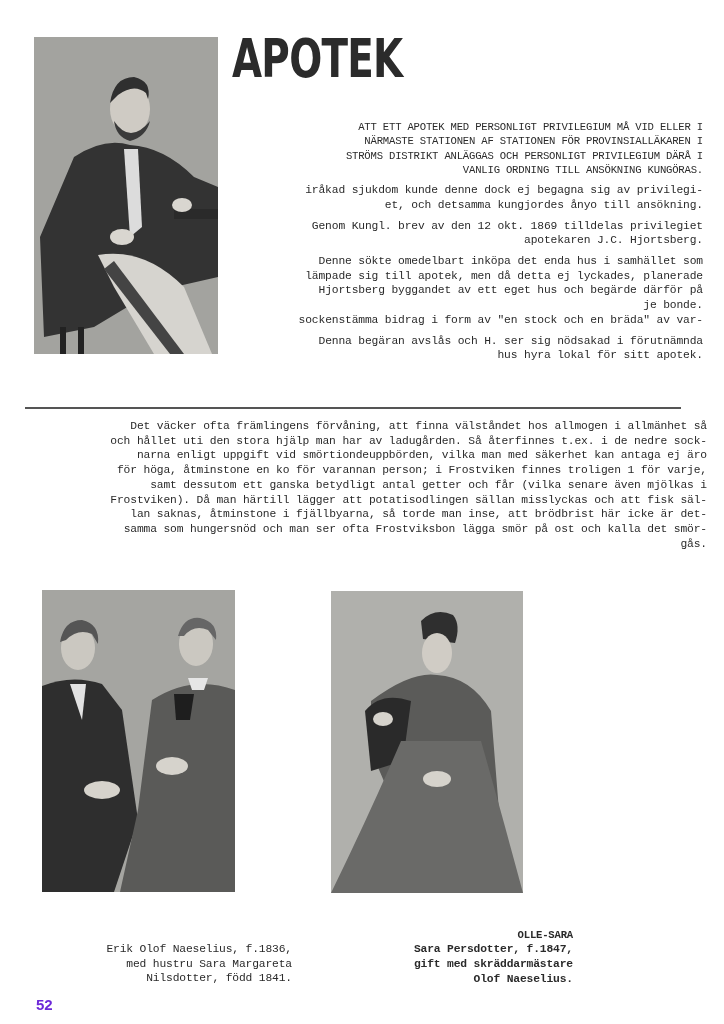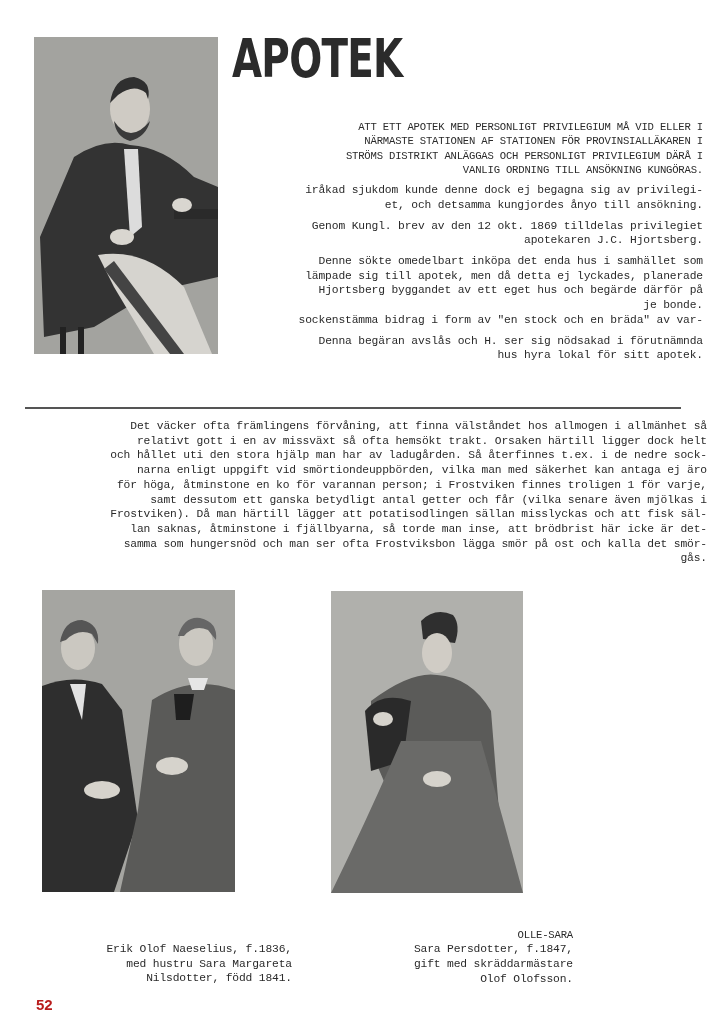--- a/index.html
+++ b/index.html
@@ -17,21 +17,21 @@
   .title {
     position: absolute; left: 232px; top: 32px; font-family: "DejaVu Sans", "Liberation Sans", sans-serif;
     font-weight: bold; font-size: 54px; letter-spacing: -1px; color: #2b2b2b;
     transform: scaleX(0.72); transform-origin: left top; line-height: 1;
   }
   .tline { white-space: pre; font-size: 11.3px; line-height: 14.7px; letter-spacing: -0.15px; }
   .caps { font-size: 10.6px; line-height: 14.3px; letter-spacing: -0.2px; }
   .block { position: absolute; text-align: right; }
   .para { margin: 0 0 6px 0; }
   .divider { position: absolute; left: 25px; top: 407px; width: 656px; height: 2px; background: #555; }
-  .pageno { position: absolute; left: 36px; top: 996px; font-family: "Liberation Sans", sans-serif; font-weight: bold; font-size: 15px; color: #b91c1c; }
+  .pageno { position: absolute; left: 36px; top: 996px; font-family: "Liberation Sans", sans-serif; font-weight: bold; font-size: 15px; color: #6d28d9; }
 </style>
 </head>
 <body>
 
 <div class="photo" style="left:34px; top:37px; width:184px; height:317px;">
   <svg viewBox="0 0 184 317" preserveAspectRatio="none">
     <rect width="184" height="317" fill="#a3a39f"></rect>
 
     <ellipse cx="96" cy="72" rx="20" ry="26" fill="#cfcbc4"></ellipse>
     <path d="M76 66 Q80 40 100 40 Q118 44 114 62 L112 56 Q100 46 84 58 Z" fill="#2f2f2f"></path>
@@ -78,21 +78,20 @@
   <div class="para">
     <div class="tline">Denna begäran avslås och H. ser sig nödsakad i förutnämnda</div>
     <div class="tline">hus hyra lokal för sitt apotek.</div>
   </div>
 </div>
 
 <div class="divider"></div>
 
 <div class="block" style="left:27px; top:419px; width:680px;">
   <div class="tline">Det väcker ofta främlingens förvåning, att finna välståndet hos allmogen i allmänhet så</div>
-  <div class="tline">relativt gott i en av missväxt så ofta hemsökt trakt. Orsaken härtill ligger dock helt</div>
   <div class="tline">och hållet uti den stora hjälp man har av ladugården. Så återfinnes t.ex. i de nedre sock-</div>
   <div class="tline">narna enligt uppgift vid smörtiondeuppbörden, vilka man med säkerhet kan antaga ej äro</div>
   <div class="tline">för höga, åtminstone en ko för varannan person; i Frostviken finnes troligen 1 för varje,</div>
   <div class="tline">samt dessutom ett ganska betydligt antal getter och får (vilka senare även mjölkas i</div>
   <div class="tline">Frostviken). Då man härtill lägger att potatisodlingen sällan misslyckas och att fisk säl-</div>
   <div class="tline">lan saknas, åtminstone i fjällbyarna, så torde man inse, att brödbrist här icke är det-</div>
   <div class="tline">samma som hungersnöd och man ser ofta Frostviksbon lägga smör på ost och kalla det smör-</div>
   <div class="tline">gås.</div>
 </div>
 
@@ -127,20 +126,20 @@
     <ellipse cx="106" cy="188" rx="14" ry="8" fill="#d6d3cc"></ellipse>
   </svg>
 </div>
 
 <div class="block" style="left:32px; top:942px; width:260px;">
   <div class="tline">Erik Olof Naeselius, f.1836,</div>
   <div class="tline">med hustru Sara Margareta</div>
   <div class="tline">Nilsdotter, född 1841.</div>
 </div>
 
-<div class="block" style="left:313px; top:928px; width:260px;">
+<div class="block" style="left:313px; top:928px; width:260px;font-weight:bold;">
   <div class="tline caps">OLLE-SARA</div>
   <div class="tline">Sara Persdotter, f.1847,</div>
   <div class="tline">gift med skräddarmästare</div>
-  <div class="tline">Olof Olofsson.</div>
+  <div class="tline">Olof Naeselius.</div>
 </div>
 
 <div class="pageno">52</div>
 
 </body></html>

